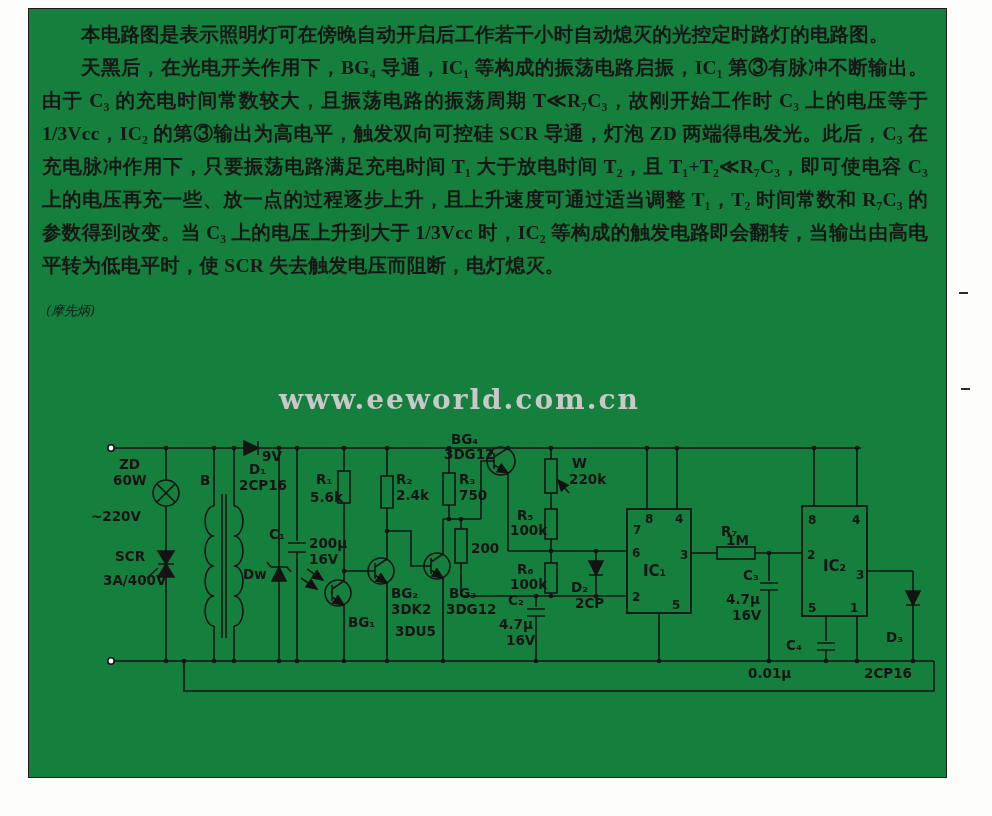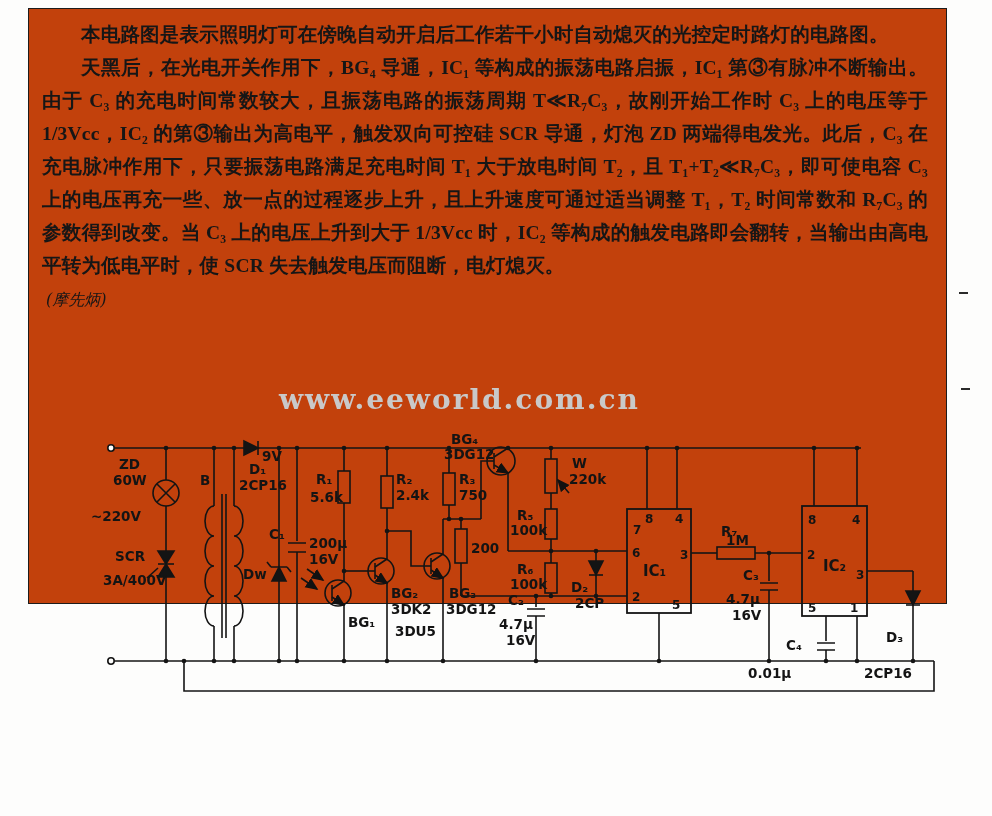--- a/index.html
+++ b/index.html
@@ -2,30 +2,30 @@
 <html><head>
 <meta charset="utf-8">
 <style>
   html,body{margin:0;padding:0}
   body{
     width:992px;height:816px;position:relative;overflow:hidden;
     background:#fdfdfc;color:#161616;
     font-family:"Liberation Serif","DejaVu Serif",serif;
   }
   .frame{
-    position:absolute;left:28px;top:8px;width:919px;height:596px;
-    border:1.6px solid #1c1c1c;box-sizing:border-box;background:#c2410c;
+    position:absolute;left:28px;top:8px;width:919px;height:770px;
+    border:1.6px solid #1c1c1c;box-sizing:border-box;background:#15803d;
   }
   .textblock{position:absolute;left:13px;top:9px;width:886px}
   .para{
     margin:0;font-size:19.5px;line-height:33px;text-align:justify;
     text-indent:2em;font-weight:600;letter-spacing:.2px;
   }
   .author{
-    margin-top:8px;font-size:16px;font-style:italic;padding-left:4px;
+    margin-top:20px;font-size:13px;font-style:italic;padding-left:4px;
     font-family:"DejaVu Serif",serif;
   }
   .watermark{
     position:absolute;left:250px;top:374px;font-size:28px;font-weight:700;
     color:#c9c9c9;letter-spacing:2px;font-family:"DejaVu Serif",serif;
     white-space:nowrap;
   }
   .circuit{position:absolute;left:0;top:422px}
   .tick{position:absolute;width:9px;height:2px;background:#2a2a2a}
   svg text{font-family:"DejaVu Sans","Liberation Sans",sans-serif;}

